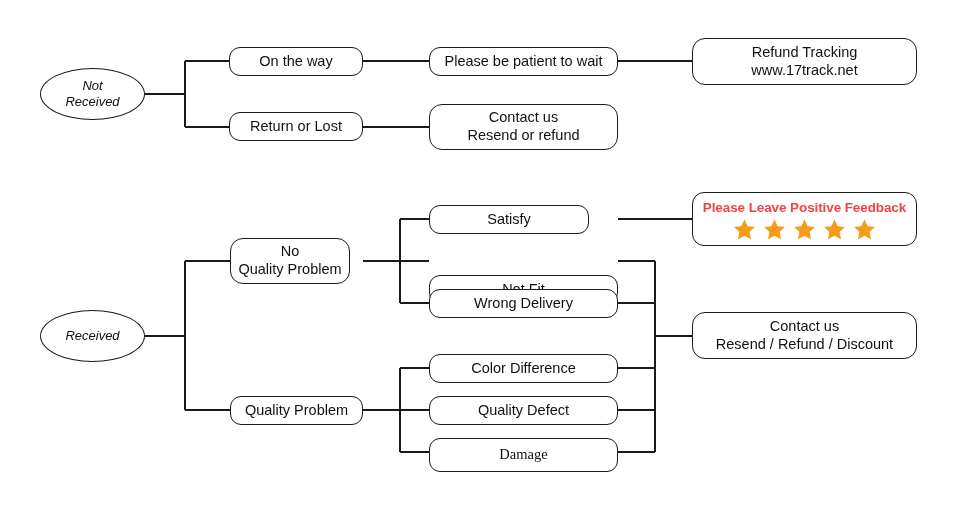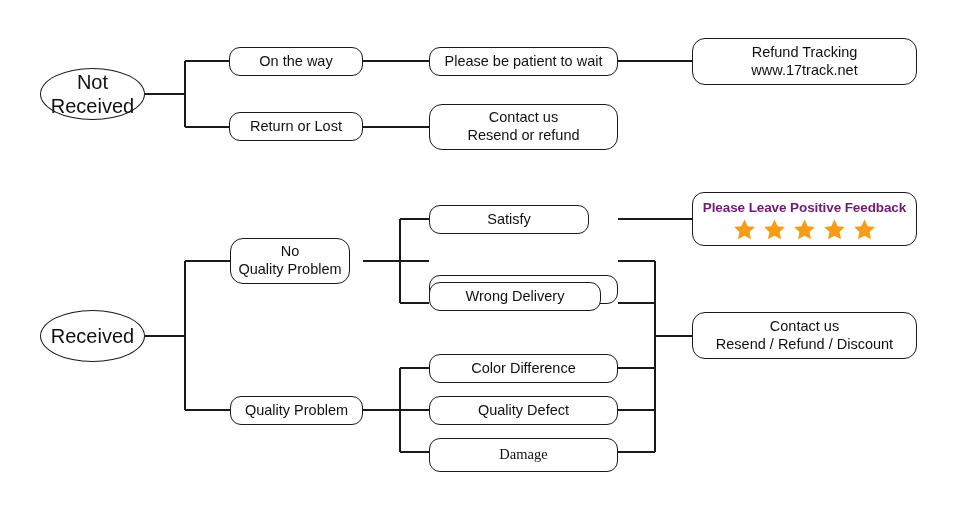--- a/index.html
+++ b/index.html
@@ -31,21 +31,22 @@
     display: flex;
     align-items: center;
     justify-content: center;
     text-align: center;
     color: #111111;
     line-height: 1.22;
     white-space: pre-line;
   }
   .oval {
     border-radius: 50%;
-    font-size: 20px;
+    font-size: 13px;
+    font-style: italic;
   }
   .rbox {
     border-radius: 11px;
     font-size: 14.5px;
   }
   .rbox.tall {
     border-radius: 13px;
   }
   .feedback {
     position: absolute;
@@ -56,21 +57,21 @@
     display: flex;
     flex-direction: column;
     align-items: center;
     justify-content: center;
     padding-top: 2px;
   }
   .feedback-title {
     font-size: 13.5px;
     font-weight: bold;
     letter-spacing: -0.1px;
-    color: #701a75;
+    color: #ef4444;
     white-space: nowrap;
   }
   .stars {
     display: flex;
     gap: 7px;
     margin-top: 3px;
   }
   .star {
     display: block;
   }
@@ -149,21 +150,21 @@
 
   <div class="node rbox tall" style="left:230px; top:238px; width:120px; height:46px;">No
 Quality Problem</div>
 
   <div class="node rbox" style="left:230px; top:396px; width:133px; height:29px;">Quality Problem</div>
 
   <div class="node rbox" style="left:429px; top:205px; width:160px; height:29px;">Satisfy</div>
 
   <div class="node rbox" style="left:429px; top:247px; width:189px; height:29px;margin-top:28px;">Not Fit</div>
 
-  <div class="node rbox" style="left:429px; top:282px; width:172px; height:29px;">Wrong Delivery</div>
+  <div class="node rbox" style="left:429px; top:289px; width:189px; height:29px;">Wrong Delivery</div>
 
   <div class="node rbox" style="left:429px; top:354px; width:189px; height:29px;">Color Difference</div>
 
   <div class="node rbox" style="left:429px; top:396px; width:189px; height:29px;">Quality Defect</div>
 
   <div class="node rbox" style="left:429px; top:438px; width:189px; height:34px;font-family:Liberation Serif, serif;">Damage</div>
 
   <div class="feedback" style="left:692px; top:192px; width:225px; height:54px;">
     <div class="feedback-title">Please Leave Positive Feedback</div>
     <div class="stars">

